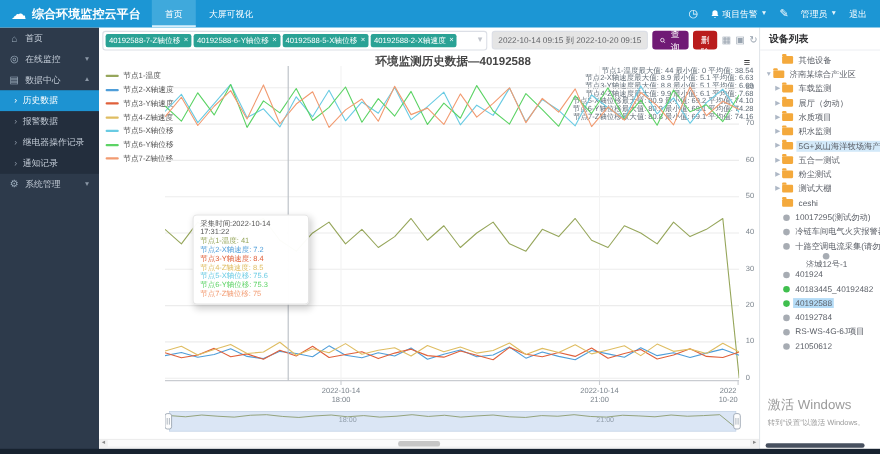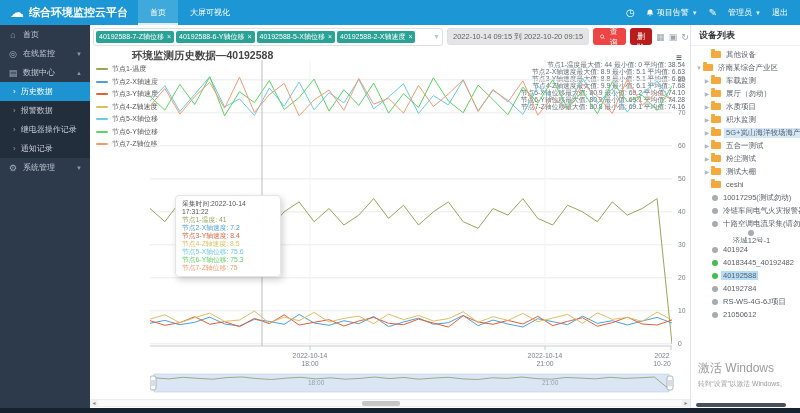--- a/index.html
+++ b/index.html
@@ -28,25 +28,25 @@
   .side-item.active .sub-arrow{color:#fff;}
   
   .main{position:absolute;left:90px;top:25px;width:600px;height:388px;background:#fff;}
   .toolbar{position:absolute;top:0;left:0;right:0;height:23px;display:flex;align-items:center;gap:4px;padding:0 3px;box-sizing:border-box;}
   .tagselect{display:flex;align-items:center;border:1px solid #dcdfe6;border-radius:3px;height:16px;padding:0 10px 0 2px;width:336px;overflow:hidden;position:relative;flex:none;background:#fff;}
   .chip{background:#2aa295;color:#fff;font-size:7px;border-radius:2px;padding:1px 3px;margin-right:2px;white-space:nowrap;display:flex;align-items:center;gap:3px;flex:none;}
   .chip .x{opacity:.95;cursor:pointer;}
   .sel-caret{position:absolute;right:2px;top:4px;color:#c0c4cc;font-size:7px;}
   .datebox{border:1px solid #dcdfe6;border-radius:3px;height:15px;line-height:15px;font-size:7.5px;color:#606266;padding:0 5px;white-space:nowrap;background:#e5e5e5;}
   .btn{height:17px;border-radius:3px;color:#fff;font-size:8px;display:flex;align-items:center;gap:3px;padding:0 7px;border:none;cursor:pointer;font-family:inherit;}
-  .btn.query{background:#ef4444;}
+  .btn.query{background:#701a75;}
   .btn.del{background:#b91c1c;flex-direction:column;}
   .toolbox{margin-left:auto;display:flex;gap:4px;color:#98a3af;font-size:9px;}
   .toolbox span{cursor:pointer;}
-  .chart-title{position:absolute;left:42px;top:24px;width:522px;font-size:10.5px;font-weight:bold;color:#464646;}
+  .chart-title{position:absolute;left:61px;top:24px;width:522px;text-align:center;font-size:10.5px;font-weight:bold;color:#464646;}
   .burger{position:absolute;right:8px;top:28px;font-size:10px;color:#333;line-height:10px;cursor:pointer;}
   .legend{position:absolute;left:6px;top:38px;}
   .legend-item{display:flex;align-items:center;gap:4px;height:12.5px;font-size:7px;color:#555;cursor:pointer;white-space:nowrap;}
   .legend-swatch{width:12px;height:2px;border-radius:1px;flex:none;}
   .stats{position:absolute;right:5px;top:36px;text-align:right;font-size:6.8px;color:#5f6b76;line-height:1.03;}
   .plot-wrap{position:absolute;left:60px;top:35px;width:522px;height:290px;}
   .ylabels{position:absolute;left:586px;top:35px;width:16px;height:290px;font-size:6.8px;color:#7a838c;}
   .ylabel{position:absolute;left:2px;}
   .xticks{position:absolute;left:60px;top:327px;width:524px;height:18px;font-size:6.8px;color:#7a838c;}
   .xtick{position:absolute;text-align:center;line-height:1.2;transform:translateX(-50%);white-space:nowrap;}

